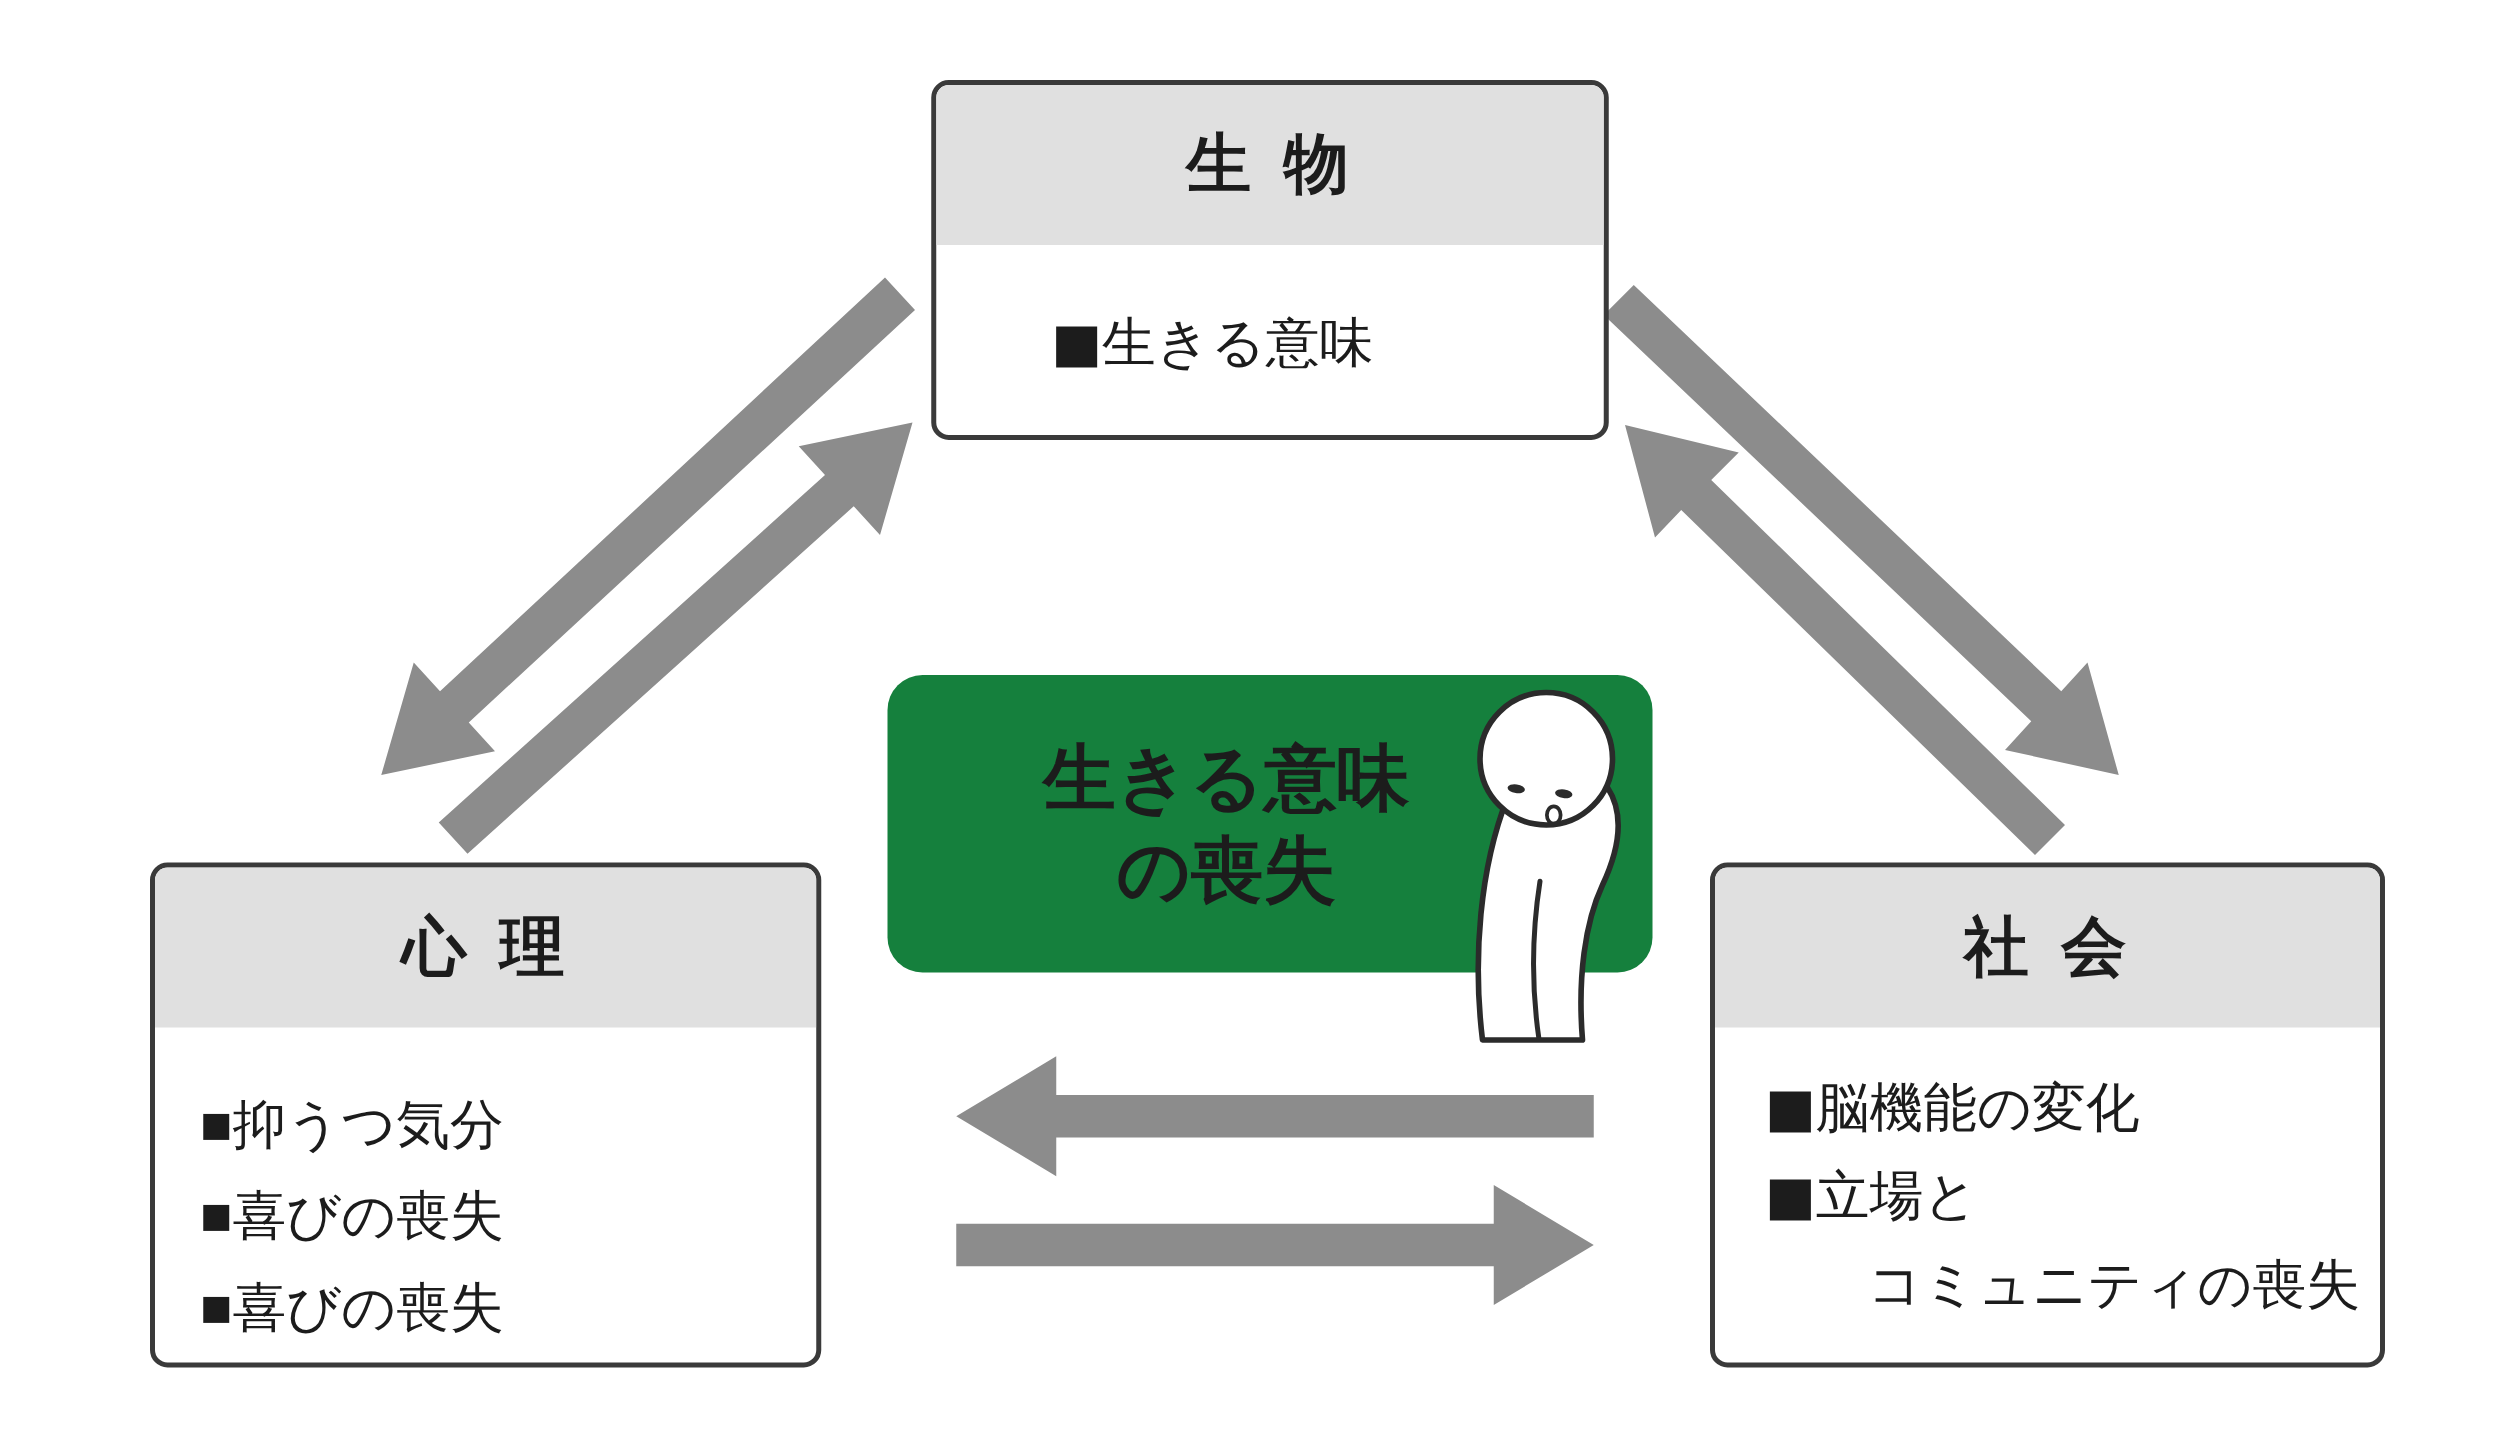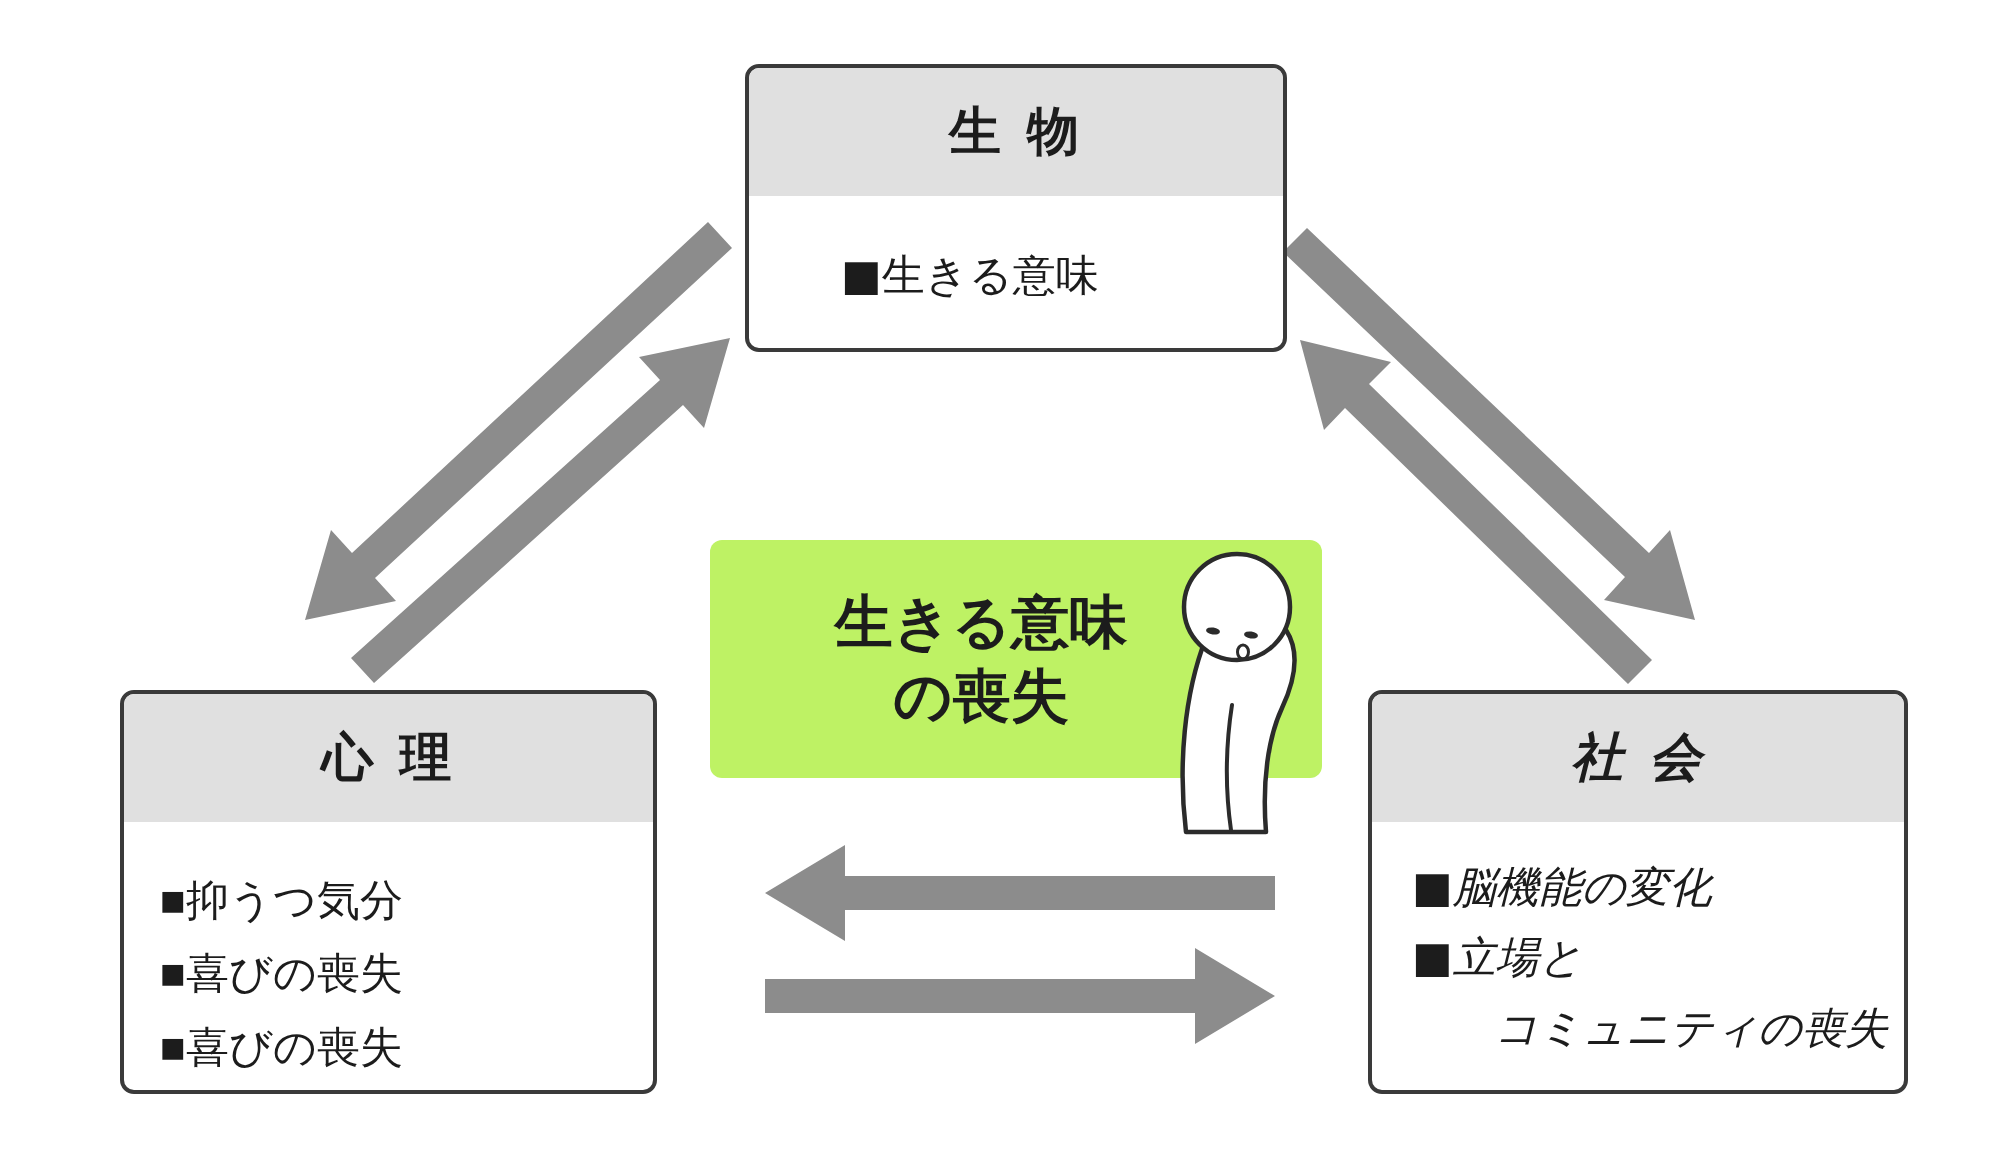--- a/index.html
+++ b/index.html
@@ -59,33 +59,33 @@
     text-align: right;
   }
   .box-biology   { left: 745px;  top: 64px;  width: 542px; height: 288px; }
   .box-biology .box-body   { padding: 56px 16px 0 92px; }
   .box-biology .item       { margin-bottom: 58px; }
 
   .box-psychology { left: 120px; top: 690px; width: 537px; height: 404px; }
   .box-psychology .box-body { padding: 56px 16px 0 36px; font-family: Liberation Serif, serif; }
   .box-psychology .item     { margin-bottom: 27px; }
 
-  .box-society   { left: 1368px; top: 690px; width: 540px; height: 404px; font-style: italic; }
+  .box-society   { left: 1368px; top: 690px; width: 540px; height: 404px; }
   .box-society .box-body   { padding: 42px 16px 0 40px; }
   .box-society .item       { margin-bottom: 24px; }
 
   
   .center-box {
     position: absolute;
     left: 710px;
     top: 540px;
     width: 612px;
     height: 238px;
-    background: #bef264;
-    border-radius: 12px;
+    background: #15803d;
+    border-radius: 28px;
     box-sizing: border-box;
     display: flex;
     flex-direction: column;
     align-items: center;
     justify-content: center;
     padding-right: 90px;
     padding-left: 20px;
   }
   .center-line {
     font-size: 58px;

